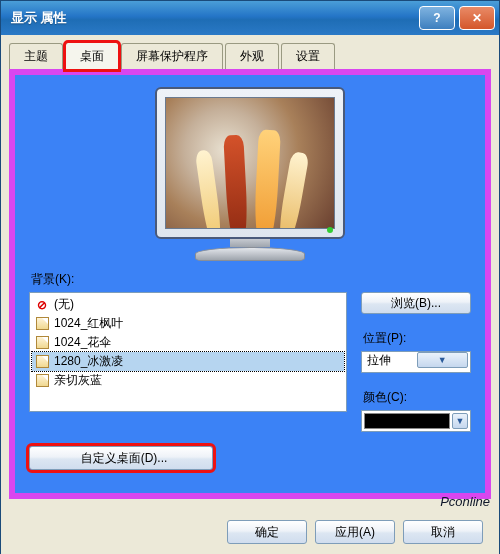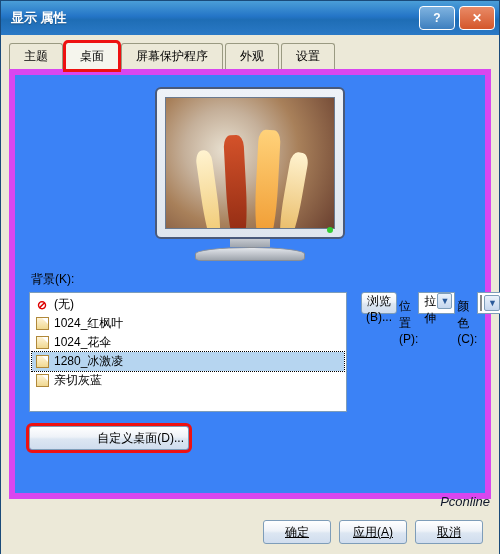--- a/index.html
+++ b/index.html
@@ -29,30 +29,30 @@
   .stand-base{ width:110px; height:14px; background:linear-gradient(#e3e6eb,#9fa5ad); margin:0 auto; border-radius:50% 50% 6px 6px / 50% 50% 3px 3px; border:1px solid #8a8f97; }
   .lbl{ margin:6px 0 4px 2px; }
   .row{ display:flex; gap:14px; }
   .listbox{ flex:1; height:120px; border:1px solid #7e9db9; background:#fff; overflow-y:auto; padding:2px; }
   .li{ display:flex; align-items:center; gap:5px; padding:1px 3px; cursor:pointer; white-space:nowrap; }
   .li.sel{ background:#b6d5f0; outline:1px dotted #000; }
   .li-icon{ width:14px; height:14px; display:inline-flex; align-items:center; justify-content:center; font-size:12px; }
   .none-ic{ color:#d00; font-weight:bold; }
   .file-ic{ width:13px; height:13px; border:1px solid #b0883a; background:linear-gradient(#fff4d8,#f0d890); position:relative;}
   .file-ic:before{content:"";position:absolute;top:0;right:0;border:3px solid transparent;border-top-color:#fff;border-right-color:#fff;}
-  .sidecol{ width:110px; display:flex; flex-direction:row; }
+  .sidecol{ width:110px; display:flex; flex-direction:column; }
   .xpbtn{ height:22px; border:1px solid #7e9db9; background:linear-gradient(#fff,#eef2f8 45%,#dce6f2 55%,#d0ddee); border-radius:3px; cursor:pointer; padding:0 4px; }
   .sel-combo{ height:22px; border:1px solid #7e9db9; background:#fff; display:flex; align-items:flex-start; padding:0 2px 0 5px; cursor:pointer; }
   .sel-combo span{ flex:1; }
   .dd{ width:16px; height:16px; border:1px solid #7e9db9; background:linear-gradient(#eaf2fb,#c5d7ee); display:flex; align-items:center; justify-content:center; font-size:9px; color:#2a5a9a; border-radius:2px;}
   .color-sw{ height:22px; border:1px solid #7e9db9; background:#fff; display:flex; align-items:center; padding:2px; cursor:pointer; }
   .sw{ flex:1; height:100%; background:#000; border:1px solid #888; }
-  .custom-btn{ margin-top:14px; width:160px; height:24px; text-align:right; padding-left:10px; outline:3px solid #e11; }
+  .custom-btn{ margin-top:14px; width:184px; height:24px; text-align:center; padding-left:10px; outline:3px solid #e11; }
   .dlg-btns{ background:#ece9d8; padding:12px 16px; display:flex; justify-content:flex-end; gap:8px; }
-  .dlg-btns .xpbtn{ width:68px; height:24px;text-decoration:underline; }
+  .dlg-btns .xpbtn{ width:80px; height:24px; }
   .watermark{ position:absolute; right:10px; bottom:45px; color:#0f172a; font-size:13px; font-style:italic; pointer-events:none; }
 </style>
 </head>
 <body>
 
 <div class="window">
   <div class="titlebar">
     <div class="titlebar-title">显示 属性</div>
     <div class="winbtns">
       <div class="winbtn">?</div>

